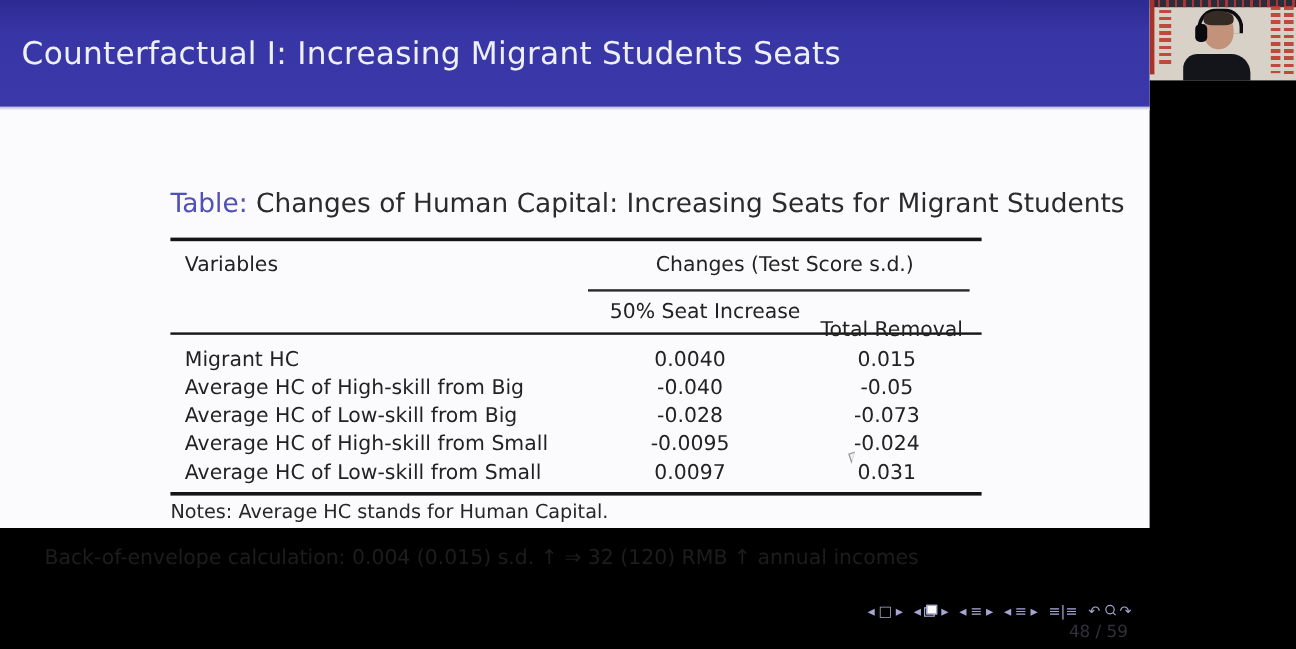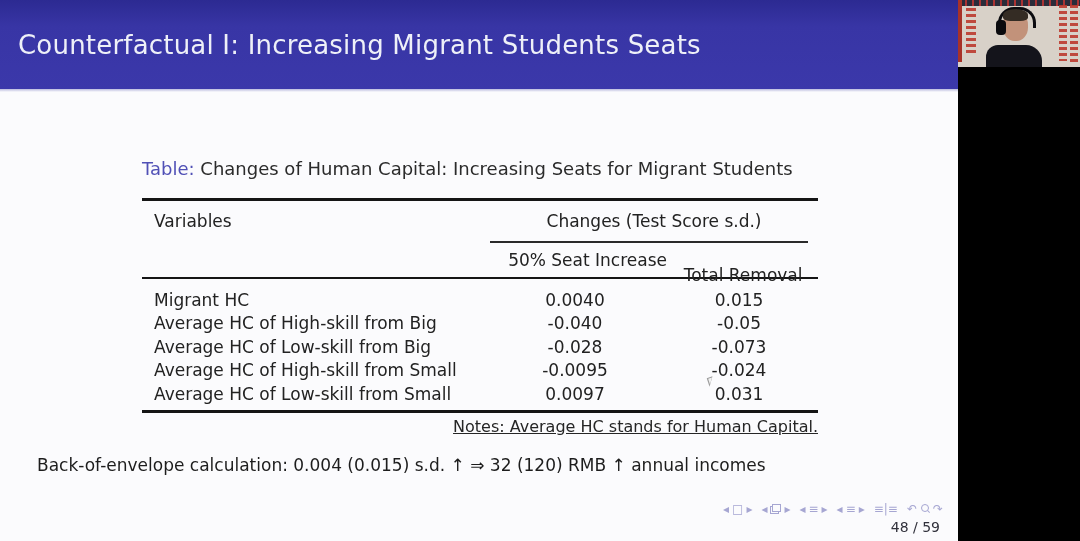--- a/index.html
+++ b/index.html
@@ -1,51 +1,51 @@
 <!DOCTYPE html>
 <html><head>
 <meta charset="utf-8">
 <style>
   html,body{margin:0;padding:0;background:#000;}
   .stage{position:relative;width:1080px;height:541px;background:#000;overflow:hidden;
          font-family:"DejaVu Sans","Liberation Sans",sans-serif;}
 
   
-  .slide{position:absolute;left:0;top:0;width:958px;height:541px;background:#fbfbfd;}
+  .slide{position:absolute;left:0;top:0;width:958px;height:440px;background:#fbfbfd;}
   .titlebar{position:absolute;left:0;top:0;width:958px;height:89px;
             background:linear-gradient(180deg,#2c2a92 0%,#3835a5 30%,#3b38aa 100%);
             display:flex;align-items:center;}
   .titlebar::after{content:"";position:absolute;left:0;bottom:-3px;width:100%;height:3px;
             background:linear-gradient(180deg,#b9bade,#fbfbfd);}
   .frame-title{color:#eef0f8;font-size:26px;padding-left:18px;letter-spacing:.2px;white-space:nowrap;}
 
   
-  .caption{position:absolute;left:142px;top:158px;width:676px;text-align:left;
-           font-size:18px;color:#2b2b2b;white-space:nowrap;}
+  .caption{position:absolute;left:142px;top:158px;width:676px;text-align:right;
+           font-size:22px;color:#2b2b2b;white-space:nowrap;}
   .caption .cap-label{color:#5050b6;}
 
   
   .tablewrap{position:absolute;left:142px;top:198px;width:676px;color:#222;}
   .rule-top{height:3px;background:#151515;}
   .rule-mid{height:2px;background:#151515;}
   .rule-bot{height:3px;background:#151515;}
   .hrow1{display:flex;height:40px;align-items:center;font-size:17px;}
   .hrow1 .cell-var{width:348px;padding-left:12px;box-sizing:border-box;}
   .hrow1 .cell-group{flex:1;text-align:center;}
   .cmidrule{margin-left:348px;margin-right:10px;height:2px;background:#2a2a2a;}
   .hrow2{display:flex;height:34px;align-items:center;font-size:17px;}
   .hrow2 .c2{width:348px;}
   .hrow2 .cSeat{width:170px;text-align:center;margin-left:35px;}
   .hrow2 .cTot{width:158px;text-align:center;margin-top:30px;}
   .tbody{padding-top:9px;padding-bottom:4px;}
   .trow{display:flex;height:23.5px;align-items:center;font-size:17px;}
   .trow .cVar{width:348px;padding-left:12px;box-sizing:border-box;white-space:nowrap;}
   .trow .cSeat{width:170px;text-align:center;}
   .trow .cTot{width:158px;text-align:center;}
-  .notes{margin-top:4px;text-align:right;font-size:16px;color:#262626;white-space:nowrap;text-decoration:underline;}
+  .notes{margin-top:4px;text-align:left;font-size:16px;color:#262626;white-space:nowrap;}
 
   
   .envelope{position:absolute;left:37px;top:455px;font-size:17px;color:#1d1d1d;white-space:nowrap;}
 
   
   .navbar{position:absolute;right:15px;top:503px;display:flex;align-items:center;gap:9px;
           color:#a6a6d2;font-size:12px;line-height:12px;}
   .navgroup{display:flex;align-items:center;gap:3px;white-space:nowrap;}
   .icon-frames{position:relative;width:11px;height:10px;display:inline-block;}
   .icon-frames::before{content:"";position:absolute;left:0;bottom:0;width:7px;height:6px;border:1px solid #a6a6d2;}

